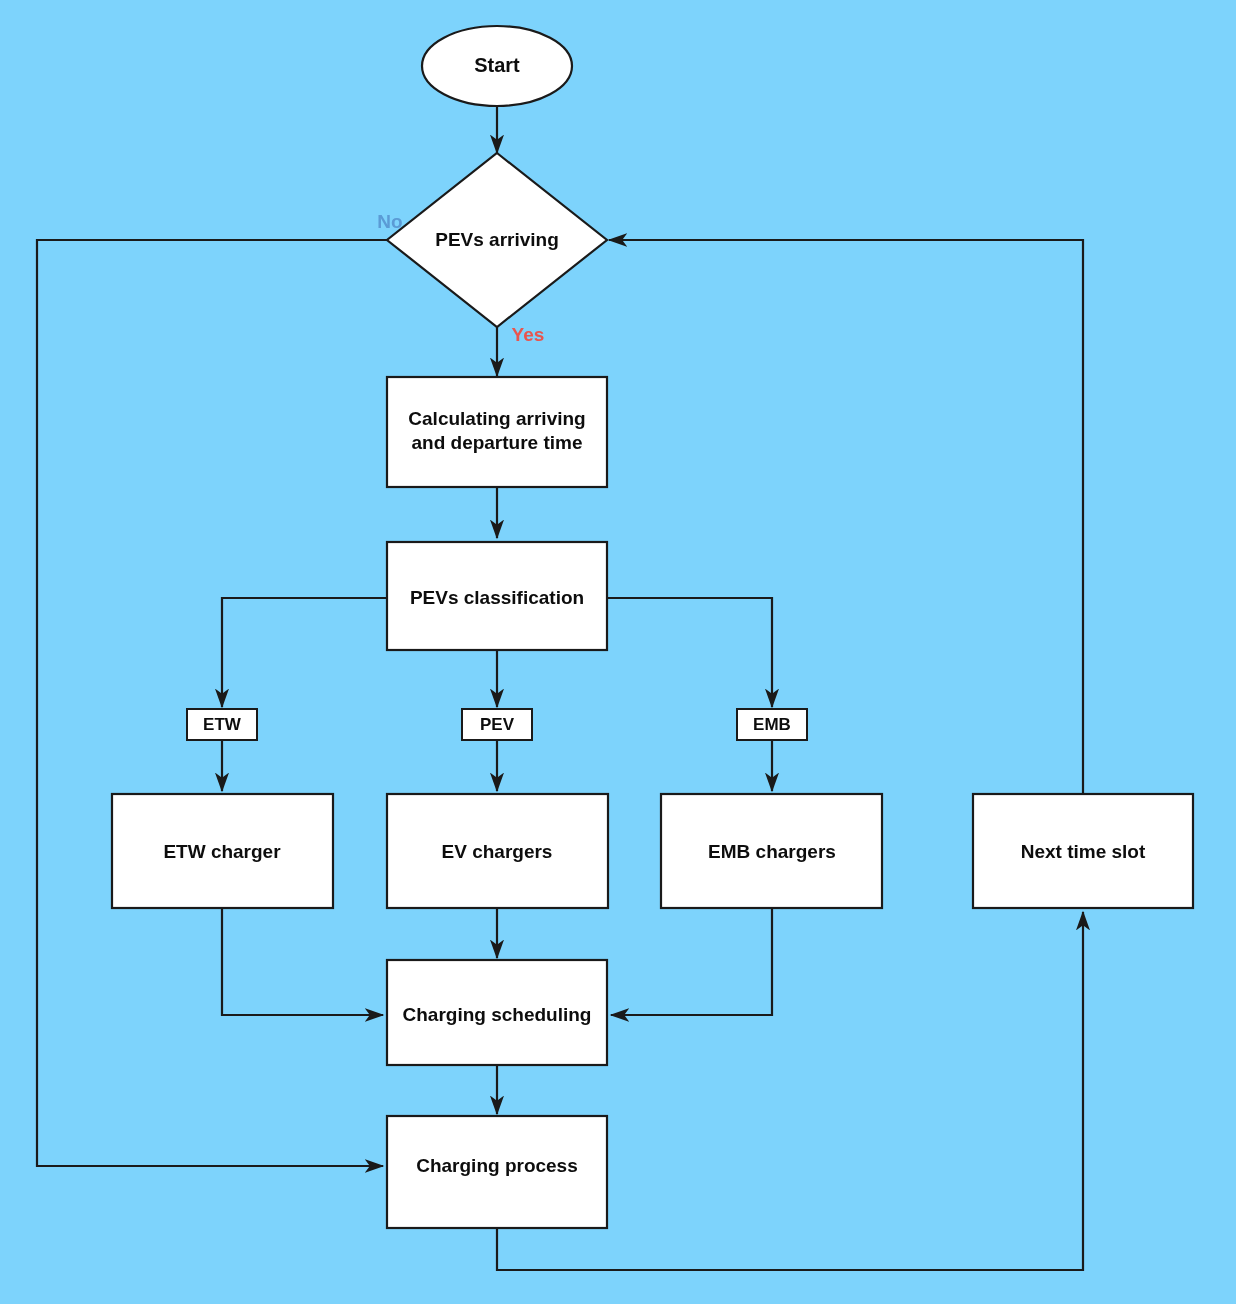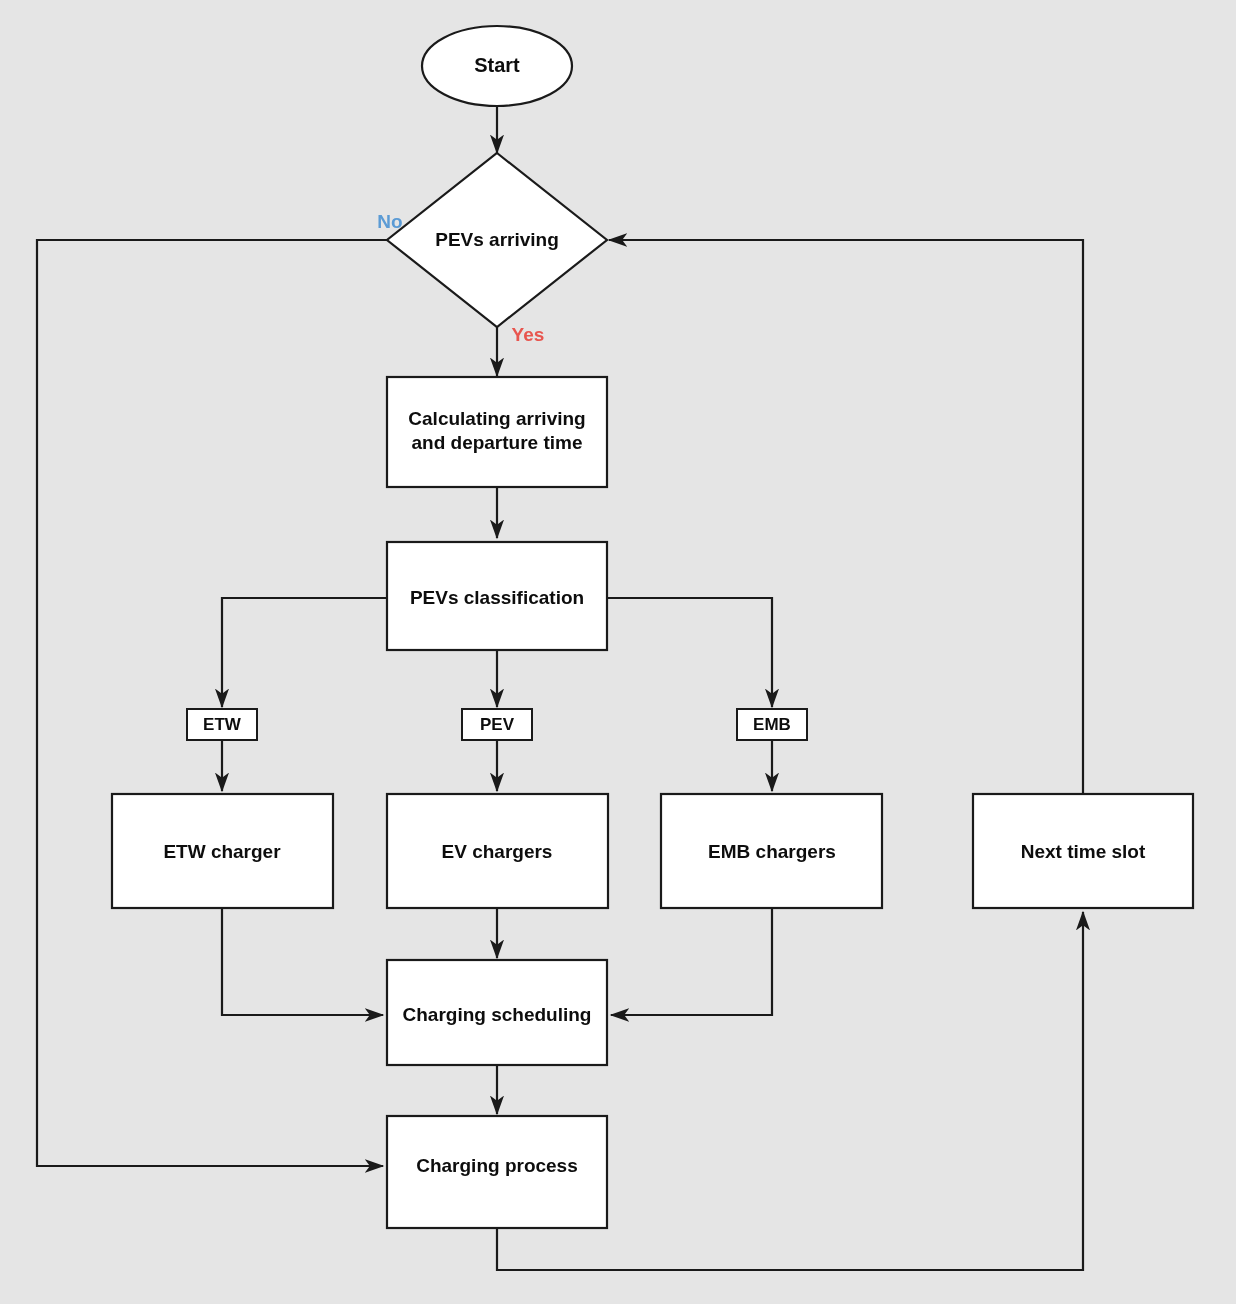--- a/index.html
+++ b/index.html
@@ -10,21 +10,21 @@
   body {
     width: 1236px;
     height: 1304px;
     font-family: "Liberation Sans", sans-serif;
     overflow: hidden;
   }
   #flowchart-root {
     position: relative;
     width: 1236px;
     height: 1304px;
-    background: #e5e5e5;
+    background: #7dd3fc;
   }
   svg.flow-canvas {
     position: absolute;
     top: 0;
     left: 0;
     width: 1236px;
     height: 1304px;
   }
   .node-shape {
     fill: #ffffff;

